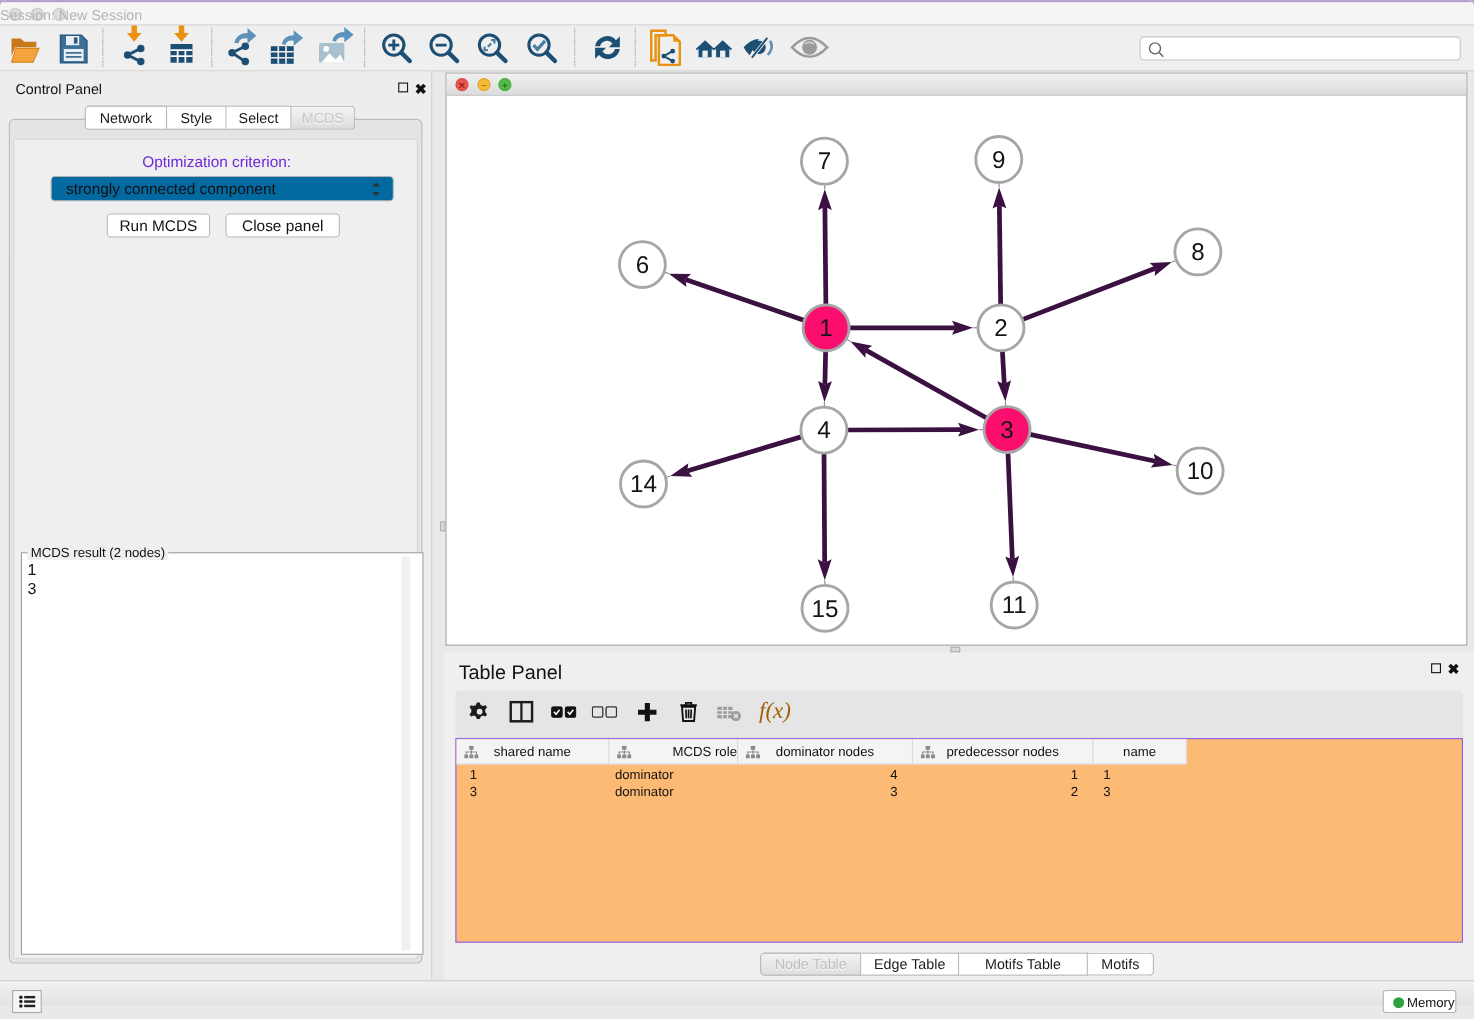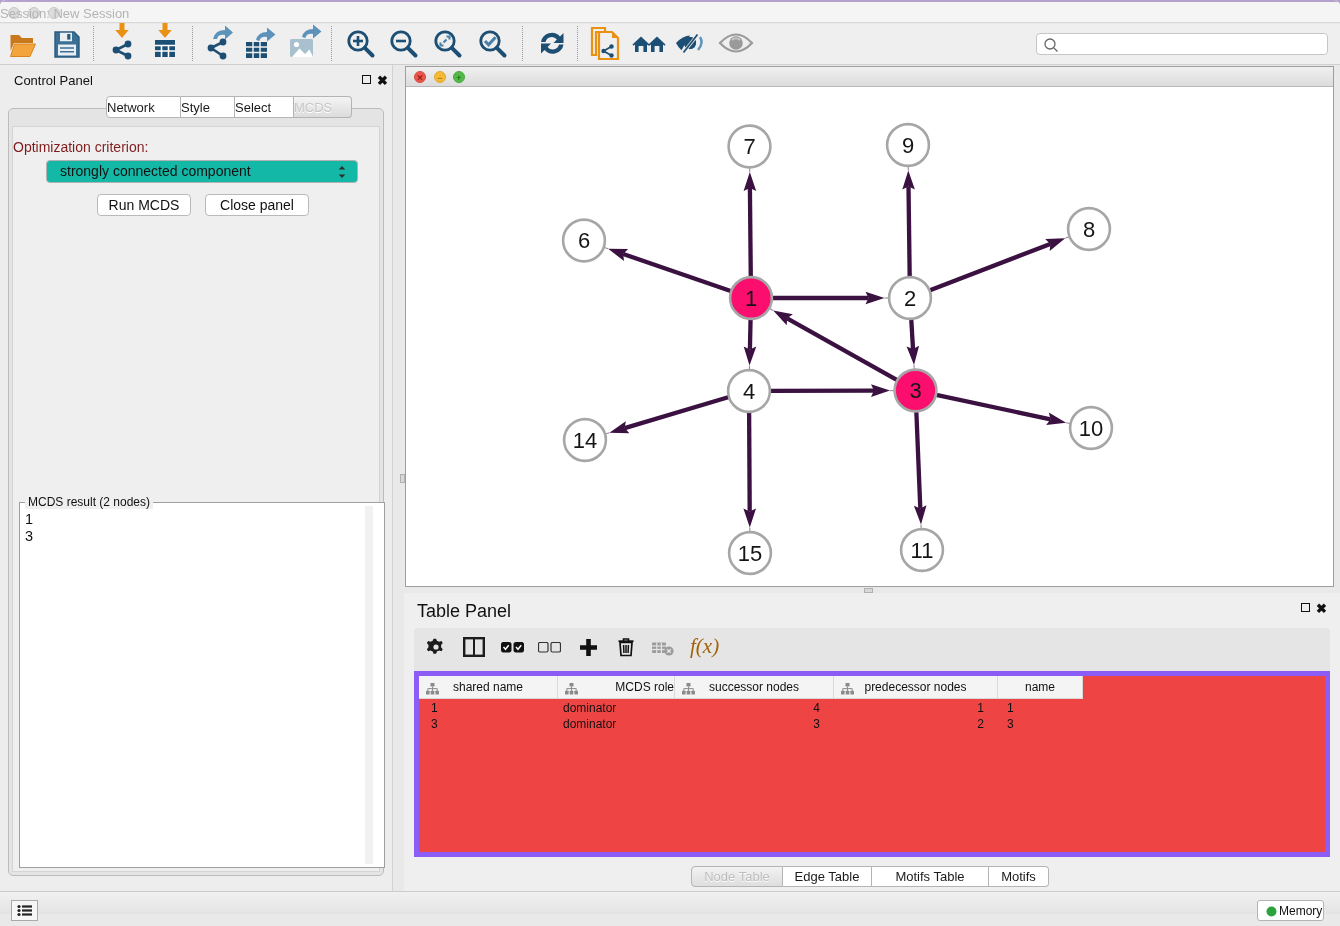--- a/index.html
+++ b/index.html
@@ -13,38 +13,38 @@
 
 #toolbar { position:absolute; left:0; top:24px; width:1340px; height:41px; background:#efefef; border-bottom:1px solid #cfcfcf; }
 .tsep { position:absolute; top:2px; height:35px; width:0; border-left:1px dotted #9a9a9a; }
 .ticon { position:absolute; top:-1px; }
 
 #search { position:absolute; left:1036px; top:9px; width:292px; height:22px; background:#fff; border:1px solid #c6c6c6; border-radius:4px; }
 
 #cp-title { position:absolute; left:14px; top:73px; font-size:13px; color:#111; }
 .hdr-float { position:absolute; width:9px; height:9px; border:1.5px solid #111; }
 .hdr-x { position:absolute; font-size:13px; font-weight:bold; color:#111; }
-.tab { position:absolute; top:96px; height:22px; z-index:5; background:#fff; border:1px solid #b4b4b4; font-size:13px; color:#1a1a1a; text-align:left; line-height:21px;margin-left:29px; }
+.tab { position:absolute; top:96px; height:22px; z-index:5; background:#fff; border:1px solid #b4b4b4; font-size:13px; color:#1a1a1a; text-align:center; line-height:21px; }
 #tabpane { position:absolute; left:8px; top:108px; width:376px; height:768px; border:1px solid #bcbcbc; border-radius:5px; background:#e4e4e4; }
 #tabinner { position:absolute; left:3px; top:17px; width:368px; height:746px; background:#efefef; border:1px solid #d4d4d4; }
-#optlabel { position:absolute; left:0; top:12px; width:368px; text-align:left; font-size:14px; color:#7f1d1d; }
-#dropdown { position:absolute; left:33px; top:33px; width:312px; height:23px; background:#14b8a6; border:1px solid #b2b2b2; border-radius:4px; font-size:14px; color:#111; line-height:21px; padding-left:13px; }
+#optlabel { position:absolute; left:0; top:12px; width:368px; text-align:center; font-size:14px; color:#6d28d9; }
+#dropdown { position:absolute; left:33px; top:33px; width:312px; height:23px; background:#0369a1; border:1px solid #b2b2b2; border-radius:4px; font-size:14px; color:#111; line-height:21px; padding-left:13px; }
 .btn { position:absolute; top:67px; height:22px; background:#fff; border:1px solid #b9b9b9; border-radius:4px; font-size:14px; color:#111; text-align:center; line-height:20px; }
 #mcds-box { position:absolute; left:6px; top:375px; width:366px; height:366px; background:#fff; border:1px solid #9f9f9f; }
 #mcds-legend { position:absolute; left:12px; top:368px; font-size:12px; color:#111; background:#efefef; padding:0 3px; }
 #mcds-scroll { position:absolute; right:11px; top:3px; width:8px; height:358px; background:#f1f1f1; }
 
 #netwin { position:absolute; left:405px; top:66px; width:929px; height:521px; background:#fff; border:1px solid #9e9e9e; }
 #nettitle { position:absolute; left:0; top:0; width:927px; height:20px; background:linear-gradient(#f0f0f0,#dcdcdc); border-bottom:1px solid #b8b8b8; }
 #nettitle span { position:absolute; width:100%; text-align:center; top:3px; font-size:12px; color:#222; }
 .mac { position:absolute; top:4px; width:12px; height:12px; border-radius:50%; font-size:9px; line-height:12px; text-align:center; }
 
 #tp-title { position:absolute; left:417px; top:601px; font-size:18px; color:#111; }
 #tp-toolbar { position:absolute; left:414px; top:628px; width:916px; height:44px; background:#e5e5e5; border-radius:4px 4px 0 0; }
-#tp-table { position:absolute; left:414px; top:671px; width:916px; height:186px; background:#ef4444; border:5px solid #8b5cf6; }
+#tp-table { position:absolute; left:414px; top:671px; width:916px; height:186px; background:#fdba74; border:1px solid #8b5cf6; }
 .th { position:absolute; top:0; height:23px; background:#f4f4f4; border-right:1px solid #d9d9d9; border-bottom:1px solid #d9d9d9; font-size:12px; color:#111; text-align:center; line-height:23px; }
 .td { position:absolute; font-size:12px; color:#111; height:16px; line-height:16px; }
 .btab { position:absolute; top:866px; height:21px; background:#fff; border:1px solid #b4b4b4; font-size:13px; color:#1a1a1a; text-align:center; line-height:20px; }
 
 #statusbar { position:absolute; left:0; top:891px; width:1340px; height:23px; background:linear-gradient(#f1f1f1,#e3e3e3); border-top:1px solid #cccccc; }
 #listbtn { position:absolute; left:11px; top:8px; width:27px; height:21px; background:#f6f6f6; border:1px solid #a9a9a9; }
 #membtn { position:absolute; right:16px; top:8px; width:67px; height:21px; background:#fff; border:1px solid #b4b4b4; border-radius:3px; font-size:12px; color:#111; }
 </style>
 </head>
 <body>
@@ -382,21 +382,21 @@
           <g fill="#8a8a8a">
             <rect x="4.5" y="0" width="4" height="3.6" rx="0.5"></rect>
             <rect x="0" y="7.8" width="3.6" height="3.6" rx="0.5"></rect>
             <rect x="4.7" y="7.8" width="3.6" height="3.6" rx="0.5"></rect>
             <rect x="9.4" y="7.8" width="3.6" height="3.6" rx="0.5"></rect>
           </g>
           <g stroke="#8a8a8a" stroke-width="1" fill="none">
             <path d="M6.5 3.6 v2 M1.8 7.8 v-2.2 h9.4 v2.2 M6.5 5.6 v2.2"></path>
           </g>
         </svg></div>
-<div class="th" style="left:256px;width:159px;">successor nodes</div>
+<div class="th" style="left:256px;width:159px;">dominator nodes</div>
 <div style="position:absolute;left:263px;top:5px;"><svg width="13" height="12" viewBox="0 0 13 12">
           <g fill="#8a8a8a">
             <rect x="4.5" y="0" width="4" height="3.6" rx="0.5"></rect>
             <rect x="0" y="7.8" width="3.6" height="3.6" rx="0.5"></rect>
             <rect x="4.7" y="7.8" width="3.6" height="3.6" rx="0.5"></rect>
             <rect x="9.4" y="7.8" width="3.6" height="3.6" rx="0.5"></rect>
           </g>
           <g stroke="#8a8a8a" stroke-width="1" fill="none">
             <path d="M6.5 3.6 v2 M1.8 7.8 v-2.2 h9.4 v2.2 M6.5 5.6 v2.2"></path>
           </g>

